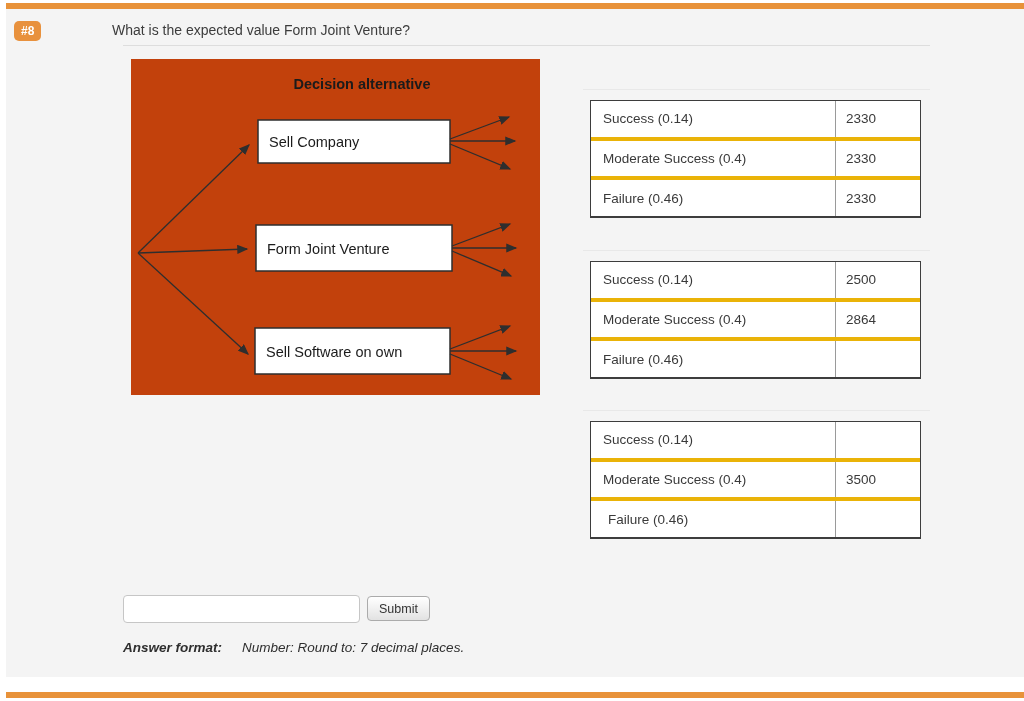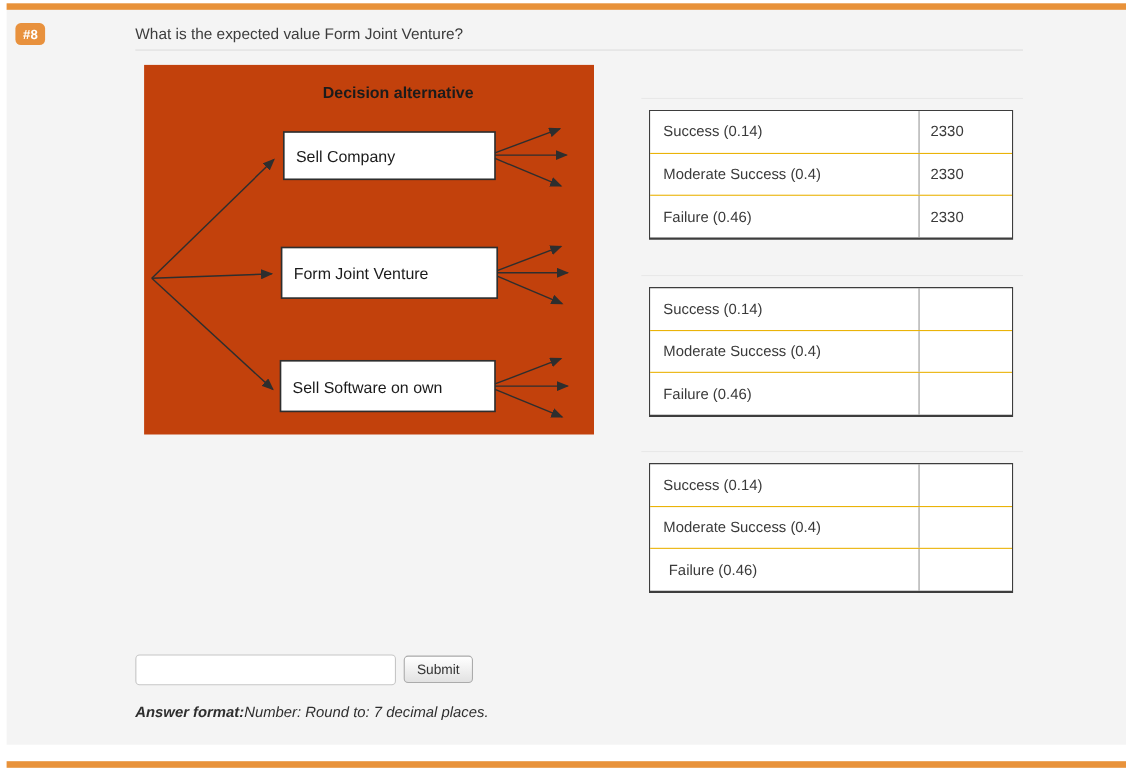--- a/index.html
+++ b/index.html
@@ -9,54 +9,54 @@
 
   .accent-bar { position:absolute; left:6px; right:0; height:6px; background:#e8923a; }
   .accent-top { top:3px; }
   .accent-bottom { top:692px; }
 
   .panel { position:absolute; left:6px; right:0; top:9px; height:668px; background:#f4f4f4; }
 
   .qbadge { position:absolute; left:14px; top:21px; background:#e8913d; color:#fff;
             font-size:12px; font-weight:bold; padding:4px 7px; border-radius:5px; line-height:1; }
 
-  .question-text { position:absolute; left:123px; top:22px; font-size:14px; color:#3c3c3c; }
+  .question-text { position:absolute; left:112px; top:22px; font-size:14px; color:#3c3c3c; }
 
   .divider { position:absolute; height:1px; background:#dddddd; }
   .q-divider { left:123px; width:807px; top:45px; }
   .t-divider { left:583px; width:347px; background:#e8e8e8; }
   .t-div-1 { top:89px; } .t-div-2 { top:250px; } .t-div-3 { top:410px; }
 
   .diagram { position:absolute; left:131px; top:59px; width:409px; height:336px; background:#c2410c; }
   .diagram svg { display:block; }
   .diag-title { font-size:14.5px; font-weight:bold; fill:#1b1b1b; }
   .diag-label { font-size:14.5px; fill:#1b1b1b; }
   .diag-box { fill:#ffffff; stroke:#2e2e2e; stroke-width:1.5; }
   .diag-line { stroke:#2e2e2e; stroke-width:1.3; fill:none; }
 
   .qtable { position:absolute; left:590px; width:331px; height:118px; background:#ffffff;
             border:1px solid #3d3d3d; border-bottom-width:2px; display:flex; flex-direction:column; }
   .qt-1 { top:100px; } .qt-2 { top:261px; } .qt-3 { top:421px; }
-  .qrow { flex:1; display:flex; border-bottom:1px solid #eab308; }
+  .qrow { flex:1; display:flex; border-bottom:4px solid #eab308; }
   .qrow:last-child { border-bottom:none; }
   .qlabel { width:245px; padding-left:12px; display:flex; align-items:center;
             font-size:13.5px; color:#3a3a3a; border-right:1px solid #9a9a9a; }
   .qvalue { flex:1; padding-left:10px; display:flex; align-items:center;
             font-size:13.5px; color:#3a3a3a; }
 
   .answer-input { position:absolute; left:123px; top:595px; width:237px; height:28px;
                   border:1px solid #c6c6c6; border-radius:4px; background:#ffffff;
                   font-size:13px; color:#333; padding:0 8px; outline:none; }
   .submit-btn { position:absolute; left:367px; top:596px; height:25px; padding:0 11px;
                 background:linear-gradient(#ffffff,#e2e2e2); border:1px solid #ababab;
                 border-radius:4px; font-size:12.5px; color:#333;
                 font-family:Liberation Sans, sans-serif; cursor:pointer; }
   .answer-format { position:absolute; left:123px; top:640px; font-size:13.5px;
                    font-style:italic; color:#2e2e2e; }
-  .answer-format .fmt-label { font-weight:bold; margin-right:0; }
+  .answer-format .fmt-label { font-weight:bold; margin-right:20px; }
 </style>
 </head>
 <body>
 
 <div class="screen">
 
   <div class="accent-bar accent-top"></div>
   <div class="panel"></div>
 
   <div class="qbadge">#8</div>
@@ -112,36 +112,39 @@
     <div class="qrow">
       <div class="qlabel">Failure (0.46)</div>
       <div class="qvalue">2330</div>
     </div>
   </div>
 
   <div class="divider t-divider t-div-2"></div>
   <div class="qtable qt-2">
     <div class="qrow">
       <div class="qlabel">Success (0.14)</div>
+      <div class="qvalue">2500</div>
     </div>
     <div class="qrow">
       <div class="qlabel">Moderate Success (0.4)</div>
+      <div class="qvalue">2864</div>
     </div>
     <div class="qrow">
       <div class="qlabel">Failure (0.46)</div>
     </div>
   </div>
 
   <div class="divider t-divider t-div-3"></div>
   <div class="qtable qt-3">
     <div class="qrow">
       <div class="qlabel">Success (0.14)</div>
     </div>
     <div class="qrow">
       <div class="qlabel">Moderate Success (0.4)</div>
+      <div class="qvalue">3500</div>
     </div>
     <div class="qrow">
       <div class="qlabel" style="padding-left:17px">Failure (0.46)</div>
     </div>
   </div>
 
   <input class="answer-input" type="text" value="" style="">
   <button class="submit-btn">Submit</button>
 
   <div class="answer-format">

